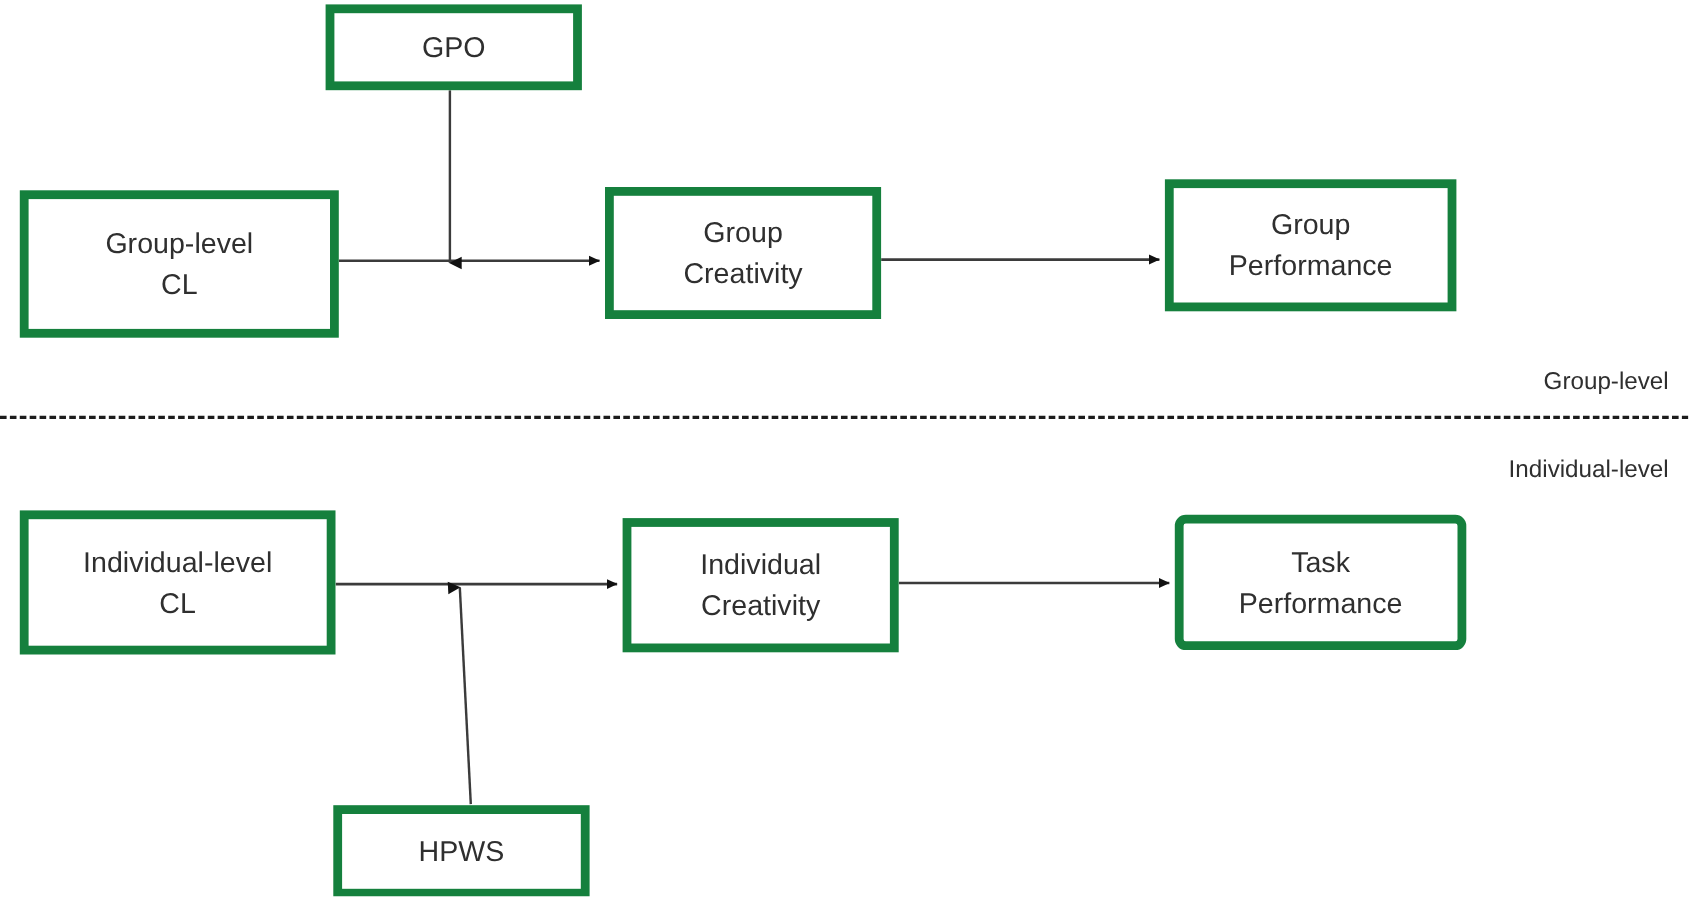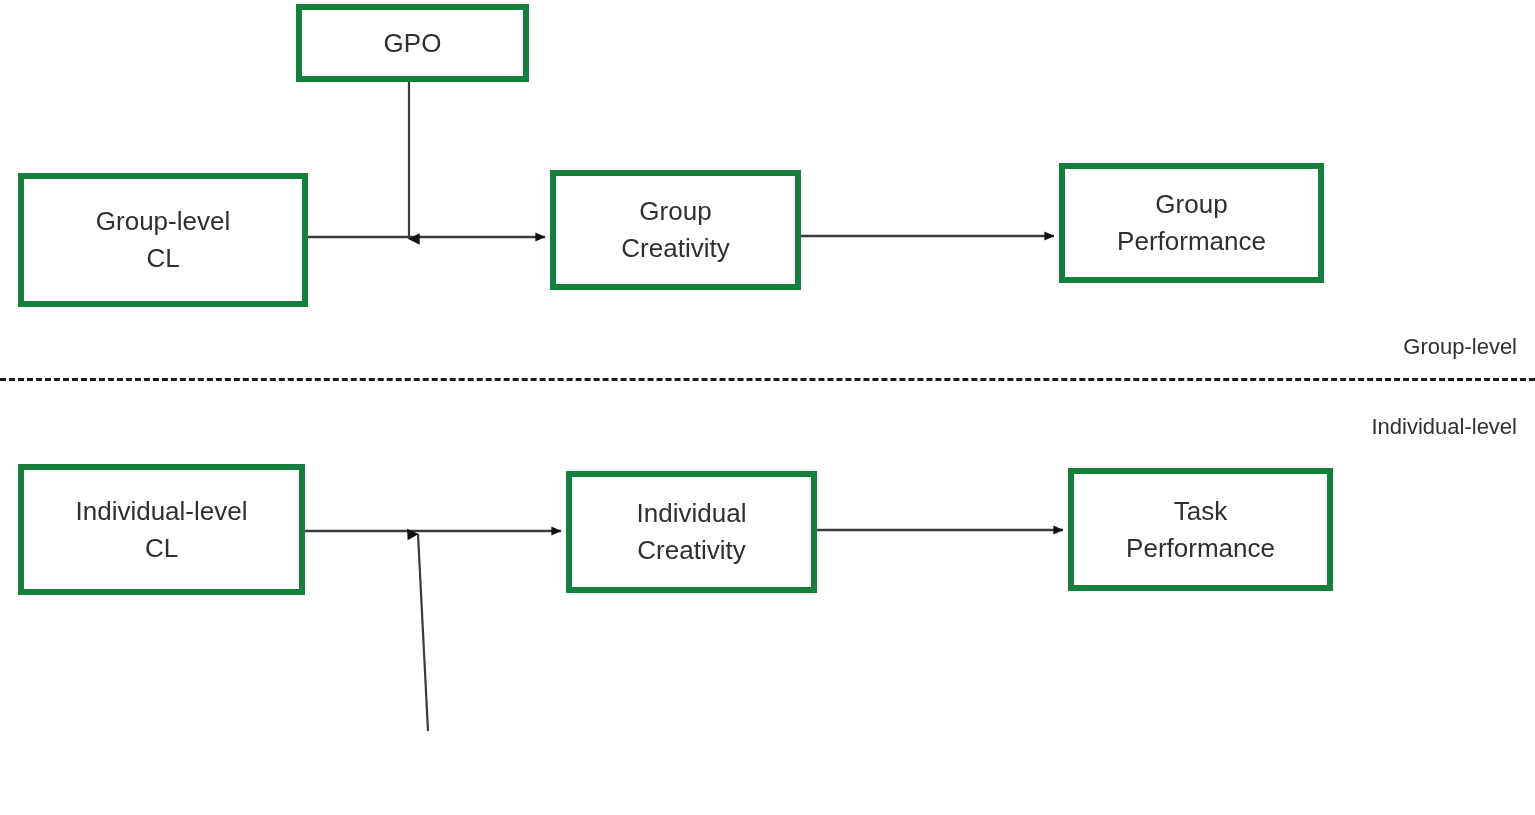--- a/index.html
+++ b/index.html
@@ -11,21 +11,21 @@
     position: relative;
     width: 1535px;
     height: 815px;
     background: #ffffff;
     font-family: "Liberation Sans", sans-serif;
     overflow: hidden;
   }
   .node {
     position: absolute;
     box-sizing: border-box;
-    border: 6px solid #15803d;
+    border: 8px solid #15803d;
     background: #ffffff;
     display: flex;
     flex-direction: column;
     align-items: center;
     justify-content: center;
     color: #2f2f2f;
     font-size: 26px;
     line-height: 1.42;
     text-align: center;
     white-space: nowrap;
@@ -33,21 +33,21 @@
   }
   .node .ln { display: block; }
 
   
   #node-gpo            { left: 296px; top: 4px;   width: 233px; height: 78px; }
   #node-group-cl       { left: 18px;  top: 173px; width: 290px; height: 134px; }
   #node-group-creativity { left: 550px; top: 170px; width: 251px; height: 120px; }
   #node-group-perf     { left: 1059px; top: 163px; width: 265px; height: 120px; }
   #node-ind-cl         { left: 18px;  top: 464px; width: 287px; height: 131px; }
   #node-ind-creativity { left: 566px; top: 471px; width: 251px; height: 122px; text-align: center; }
-  #node-task-perf      { left: 1068px; top: 468px; width: 265px; height: 123px; }
+  #node-task-perf      { left: 1068px; top: 468px; width: 265px; height: 123px; border-radius: 10px; }
   #node-hpws           { left: 303px; top: 732px; width: 233px; height: 84px; }
 
   
   #wires {
     position: absolute;
     left: 0; top: 0;
     width: 1535px;
     height: 815px;
     z-index: 2;
   }
@@ -135,14 +135,17 @@
   <div class="node" id="node-ind-creativity">
     <span class="ln">Individual</span>
     <span class="ln">Creativity</span>
   </div>
 
   <div class="node" id="node-task-perf">
     <span class="ln">Task</span>
     <span class="ln">Performance</span>
   </div>
 
+  <div class="node" id="node-hpws">
+    <span class="ln">HPWS</span>
+  </div>
 
 </div>
 
 </body></html>

